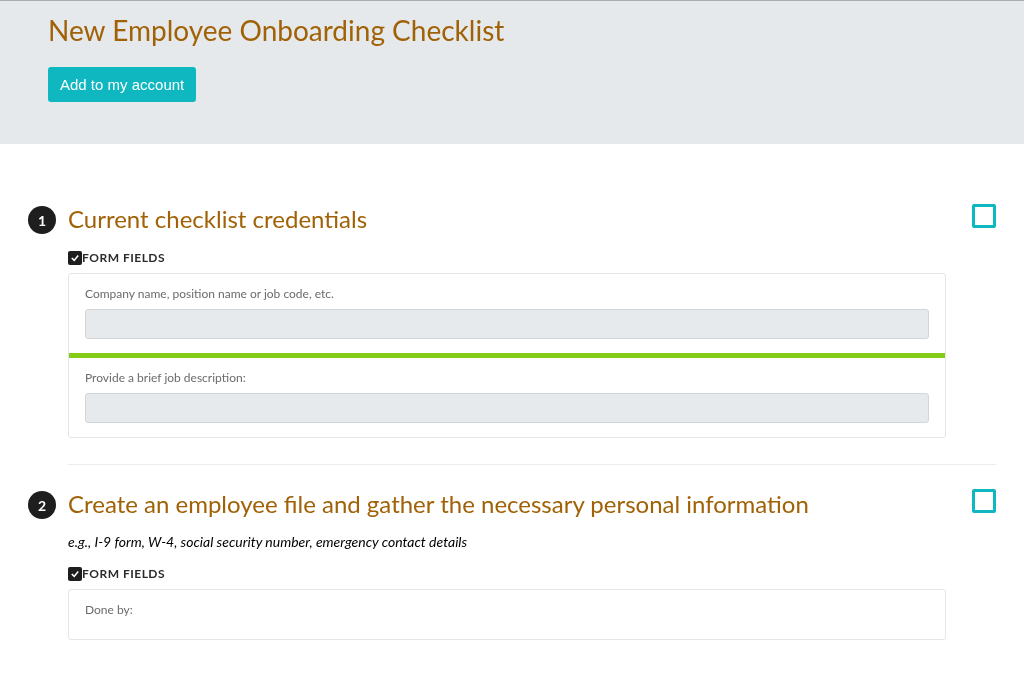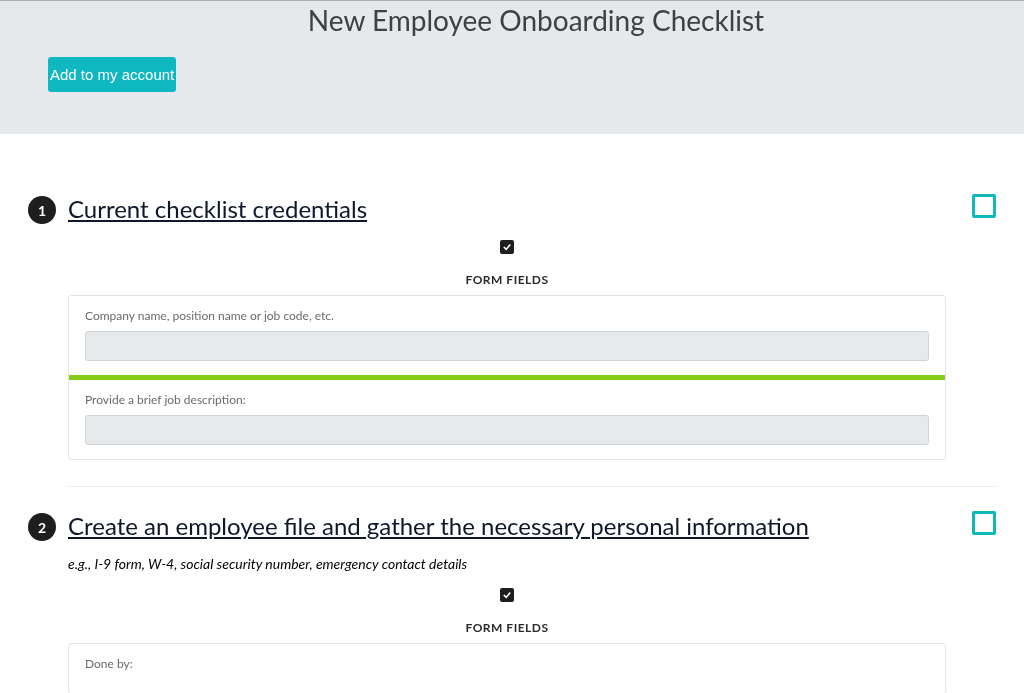--- a/index.html
+++ b/index.html
@@ -5,31 +5,30 @@
   * { box-sizing: border-box; margin: 0; padding: 0; }
   html, body { width: 1024px; font-family: "Lato", "Helvetica Neue", Helvetica, Arial, sans-serif; color: #333; background: #fff; }
   .header-band {
     background: #e5e9eb;
     border-top: 1px solid #a8aeb2;
     padding: 0 0 42px 48px;
   }
   .page-title {
     font-size: 28px;
     font-weight: 400;
-    color: #404040;
-    padding-top: 2px;
-    text-align: center;
+    color: #a16207;
+    padding-top: 12px;
   }
   .add-btn {
     display: inline-block;
     background: #0fb7c1;
     color: #fff;
     border: none;
     font-size: 15px;
-    padding: 9px 2px;
+    padding: 9px 12px;
     border-radius: 3px;
     margin-top: 20px;
     cursor: pointer;
   }
   .content {
     padding: 60px 28px 20px 28px;
   }
   .step {
     position: relative;
     margin-bottom: 26px;
@@ -52,46 +51,44 @@
     margin-top: 2px;
   }
   .step-body {
     flex: 1 1 auto;
     padding-left: 12px;
     padding-right: 50px;
   }
   .step-title {
     font-size: 24px;
     font-weight: 400;
-    color: #0f172a;
+    color: #a16207;
     line-height: 1.25;
-    text-decoration: underline;
   }
   .step-check {
     position: absolute;
     right: 0;
     top: 0;
     width: 24px; height: 24px;
     border: 3px solid #0fb7c1;
     border-radius: 2px;
     cursor: pointer;
   }
   .step-desc {
     color: #000000;
     font-size: 14px;
     margin-top: 14px;
     font-style: italic;
   }
   .ff-label {
     display: flex;
     align-items: center;
-    gap: 18px;
+    gap: 0;
     margin-top: 16px;
     margin-bottom: 8px;
-    flex-direction: column;
   }
   .ff-icon {
     width: 14px; height: 14px;
     background: #1e1e1e;
     border-radius: 2px;
     display: inline-flex;
     align-items: center;
     justify-content: center;
     color: #fff;
     font-size: 10px;

